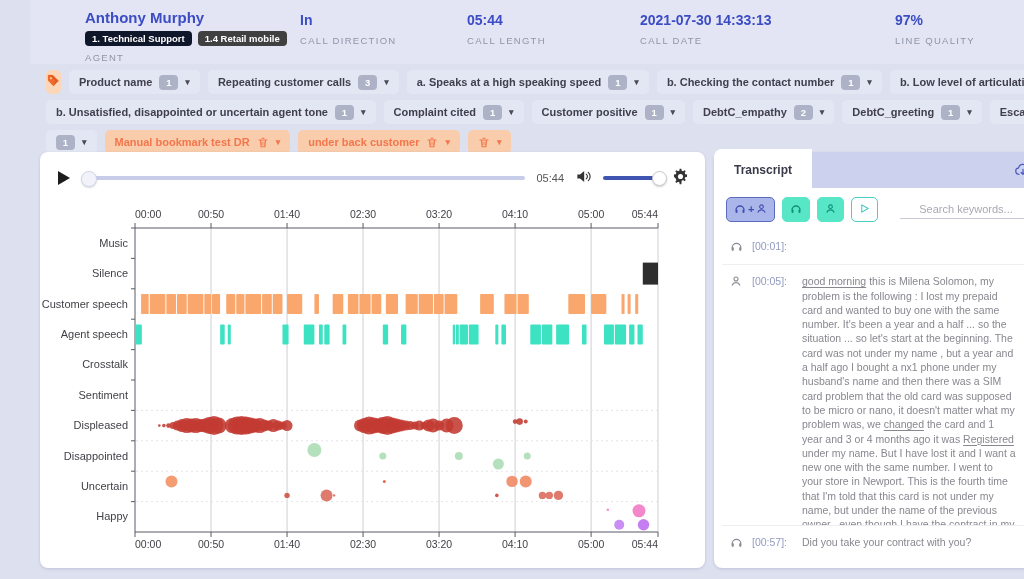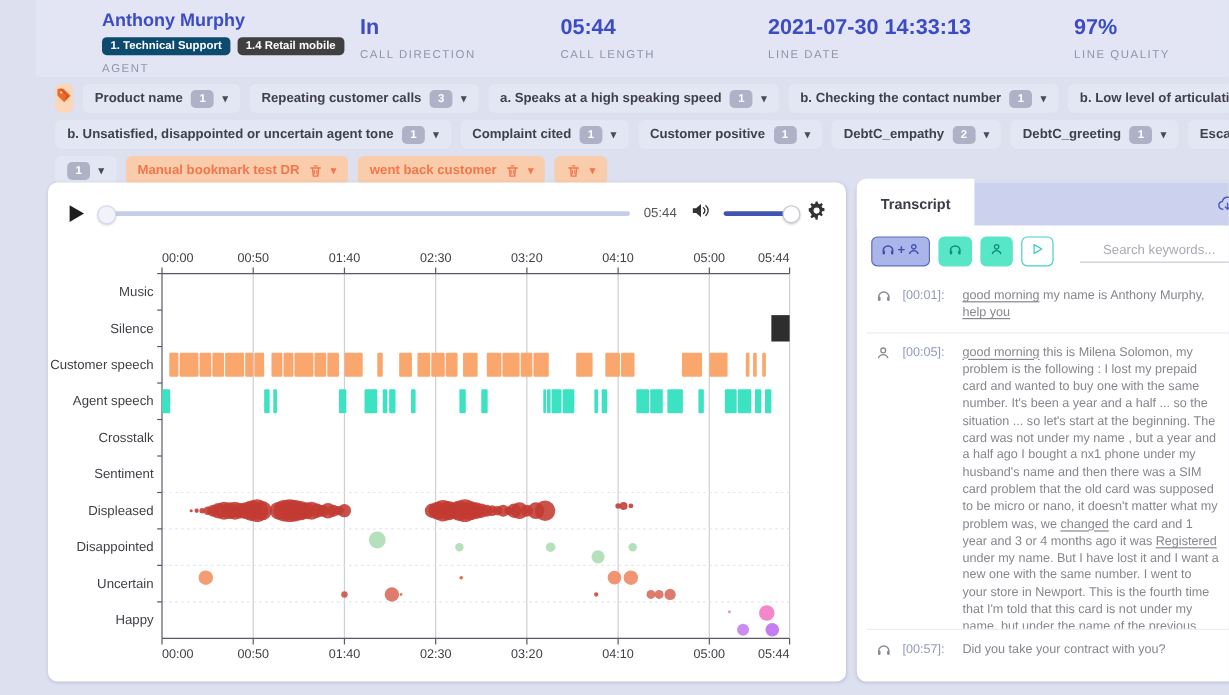--- a/index.html
+++ b/index.html
@@ -3,25 +3,25 @@
 <meta charset="utf-8">
 <style>
   html,body{margin:0;padding:0;background:#dde0ef;font-family:"Liberation Sans",sans-serif;}
   .page{position:relative;width:1024px;height:579px;overflow:hidden;background:#dde0ef;margin-left:30px;}
   
   .hdr{position:absolute;top:0;left:0;right:0;height:64px;background:#e3e5f4;}
   .agent-block{position:absolute;left:55px;top:9px;}
   .agent-name{font-size:15px;font-weight:bold;color:#3b4cc4;}
   .agent-badges{margin-top:5px;display:flex;gap:6px;}
   .badge{font-size:9.5px;font-weight:bold;color:#fff;padding:2px 7px;border-radius:4px;}
-  .badge.gray{background:#0c4a6e;}
+  .badge.gray{background:#0f172a;}
   .badge.blue{background:#404040;}
   .agent-role{margin-top:6px;font-size:9.5px;letter-spacing:1.3px;color:#8f94a8;}
   .metric{position:absolute;top:12px;}
-  .metric .val{font-size:18px;font-weight:bold;color:#3b4cc4;}
+  .metric .val{font-size:14px;font-weight:bold;color:#3b4cc4;}
   .metric .lab{margin-top:7px;font-size:9.5px;letter-spacing:1.3px;color:#8f94a8;}
   .m0{left:270px}.m1{left:437px}.m2{left:610px}.m3{left:865px}
   
   .chips{position:absolute;left:16px;right:10px;top:70px;}
   .chips-row{display:flex;gap:8px;margin-bottom:6px;align-items:stretch;}
   .chip{display:flex;align-items:center;gap:7px;background:#e3e6f3;border-radius:5px;padding:0 10px;height:24px;font-size:11px;color:#3f3f4e;font-weight:bold;white-space:nowrap;}
   .chip-count{background:#aeb2c7;color:#fff;font-size:9.5px;font-weight:bold;border-radius:4px;min-width:15px;height:15px;display:flex;align-items:center;justify-content:center;padding:0 2px;}
   .chip-caret{font-size:9px;color:#4a4a55;}
   .chip-orange{background:#f9cdab;color:#f3764d;}
   .chip-orange .chip-caret{color:#f3764d;}
@@ -85,21 +85,21 @@
     <div class="metric m0">
       <div class="val">In</div>
       <div class="lab">CALL DIRECTION</div>
     </div>
     <div class="metric m1">
       <div class="val">05:44</div>
       <div class="lab">CALL LENGTH</div>
     </div>
     <div class="metric m2">
       <div class="val">2021-07-30 14:33:13</div>
-      <div class="lab">LINE DATE</div>
+      <div class="lab">CALL DATE</div>
     </div>
     <div class="metric m3">
       <div class="val">97%</div>
       <div class="lab">LINE QUALITY</div>
     </div>
   </header>
 
   <div class="chips">
     <div class="chips-row" id="chips-row-1">
       <div class="tagbtn">
@@ -174,21 +174,21 @@
           <span class="chip-label">Manual bookmark test DR</span>
           <span class="chip-trash">
             <svg width="12" height="13" viewBox="0 0 24 24">
               <path d="M4 7h16M10 3.5h4M7 7l1.2 13.5h7.6L17 7" fill="none" stroke="#f3764d" stroke-width="2.4" stroke-linecap="round"></path>
               <path d="M10 10.5v7M14 10.5v7" stroke="#f3764d" stroke-width="1.8"></path>
             </svg>
           </span>
           <span class="chip-caret">▾</span>
         </div>
         <div class="chip chip-orange">
-          <span class="chip-label">went back customer</span>
+          <span class="chip-label">under back customer</span>
           <span class="chip-trash">
             <svg width="12" height="13" viewBox="0 0 24 24">
               <path d="M4 7h16M10 3.5h4M7 7l1.2 13.5h7.6L17 7" fill="none" stroke="#f3764d" stroke-width="2.4" stroke-linecap="round"></path>
               <path d="M10 10.5v7M14 10.5v7" stroke="#f3764d" stroke-width="1.8"></path>
             </svg>
           </span>
           <span class="chip-caret">▾</span>
         </div>
         <div class="chip chip-orange">
           <span class="chip-trash">
@@ -469,21 +469,20 @@
       <input class="search" placeholder="Search keywords..." style="">
     </div>
     <div class="tlist" id="tlist">
         <div class="tentry">
           <span class="sicon"><svg width="13" height="12" viewBox="0 0 24 22">
               <path d="M4 14a8 8 0 0 1 16 0" fill="none" stroke="#8a8a94" stroke-width="2.2"></path>
               <rect x="3" y="13" width="4" height="7" rx="2" fill="#8a8a94"></rect>
               <rect x="17" y="13" width="4" height="7" rx="2" fill="#8a8a94"></rect>
             </svg></span>
           <span class="ttime">[00:01]:</span>
-          <span class="ttext"><span class="u">good morning</span><span> my name is Anthony Murphy,</span><br><span class="u">help you</span></span>
         </div>
         <div class="tentry">
           <span class="sicon"><svg width="12" height="12" viewBox="0 0 24 24">
               <circle cx="12" cy="8" r="4" fill="none" stroke="#8a8a94" stroke-width="2.2"></circle>
               <path d="M4 21c1.5-4 4.5-6 8-6s6.5 2 8 6" fill="none" stroke="#8a8a94" stroke-width="2.2"></path>
             </svg></span>
           <span class="ttime">[00:05]:</span>
           <span class="ttext"><span class="u">good morning</span><span> this is Milena Solomon, my problem is the following : I lost my prepaid card and wanted to buy one with the same number. It's been a year and a half ... so the situation ... so let's start at the beginning. The card was not under my name , but a year and a half ago I bought a nx1 phone under my husband's name and then there was a SIM card problem that the old card was supposed to be micro or nano, it doesn't matter what my problem was, we </span><span class="u">changed</span><span> the card and 1 year and 3 or 4 months ago it was </span><span class="u">Registered</span><span> under my name. But I have lost it and I want a new one with the same number. I went to your store in Newport. This is the fourth time that I'm told that this card is not under my name, but under the name of the previous owner , even though I have the contract in my hands , which goes back a year and three months. This man in the store in Newport looks at me like i'm </span></span>
         </div>
         <div class="tentry pinned">

